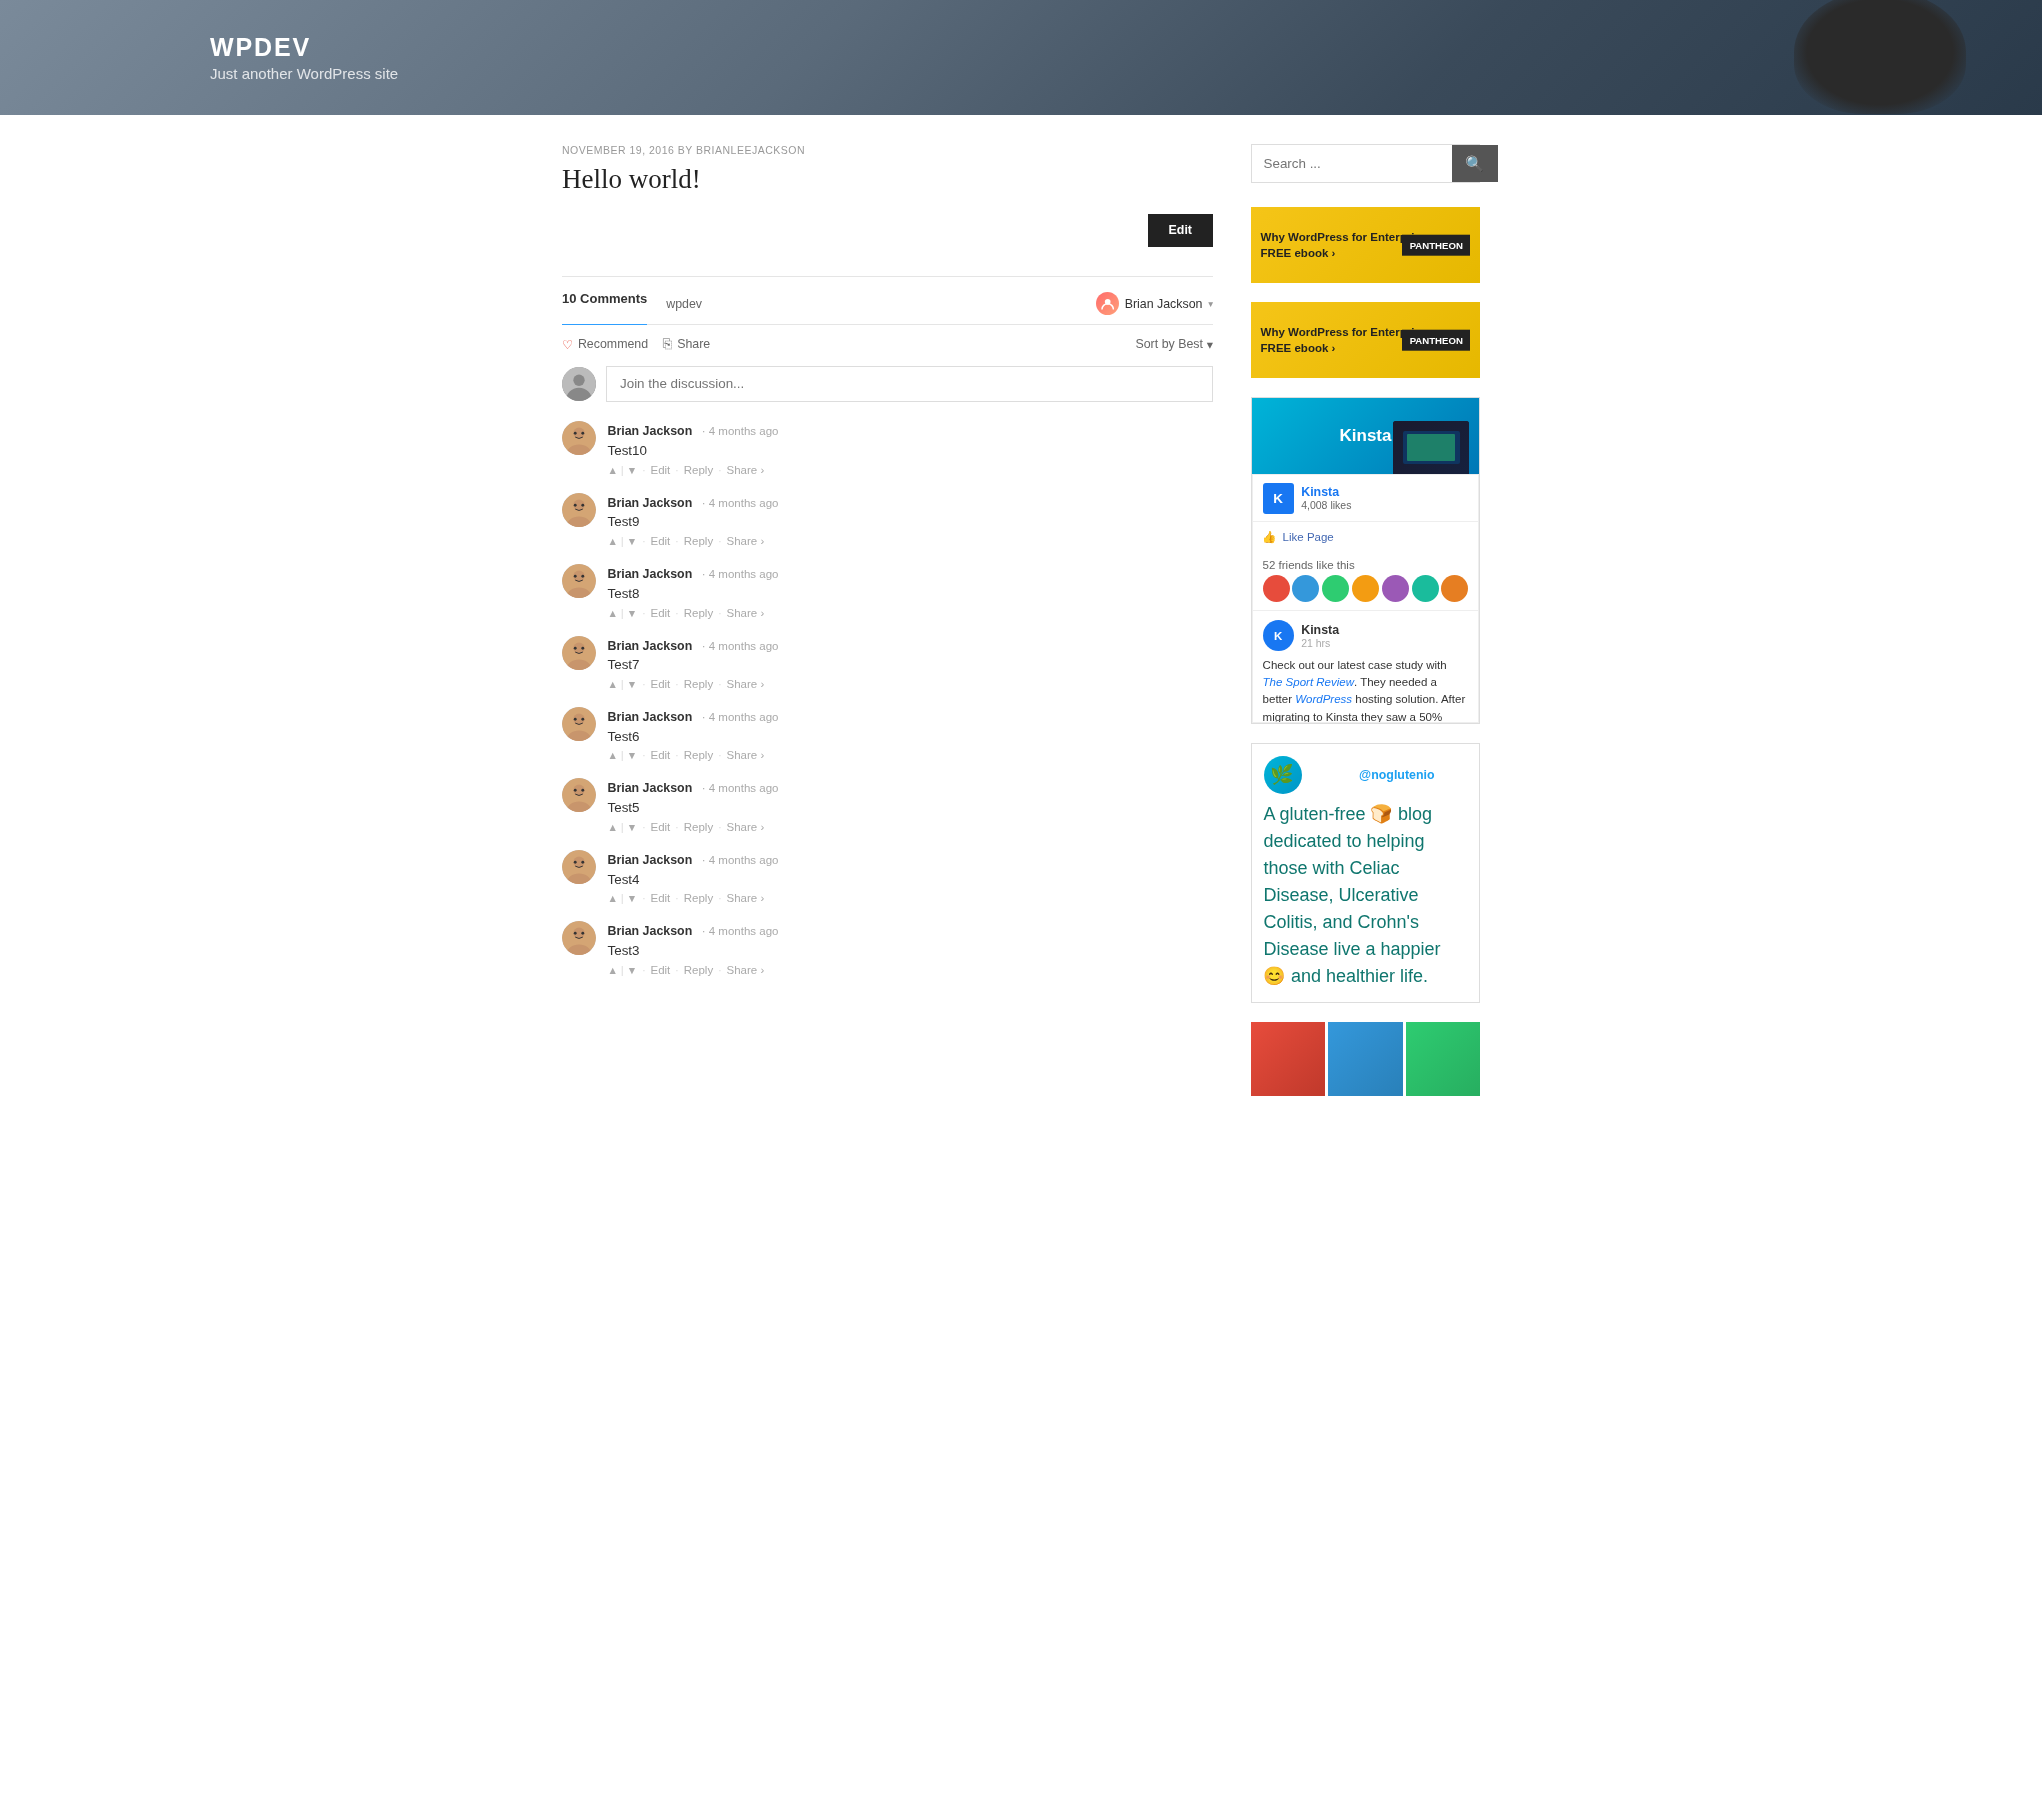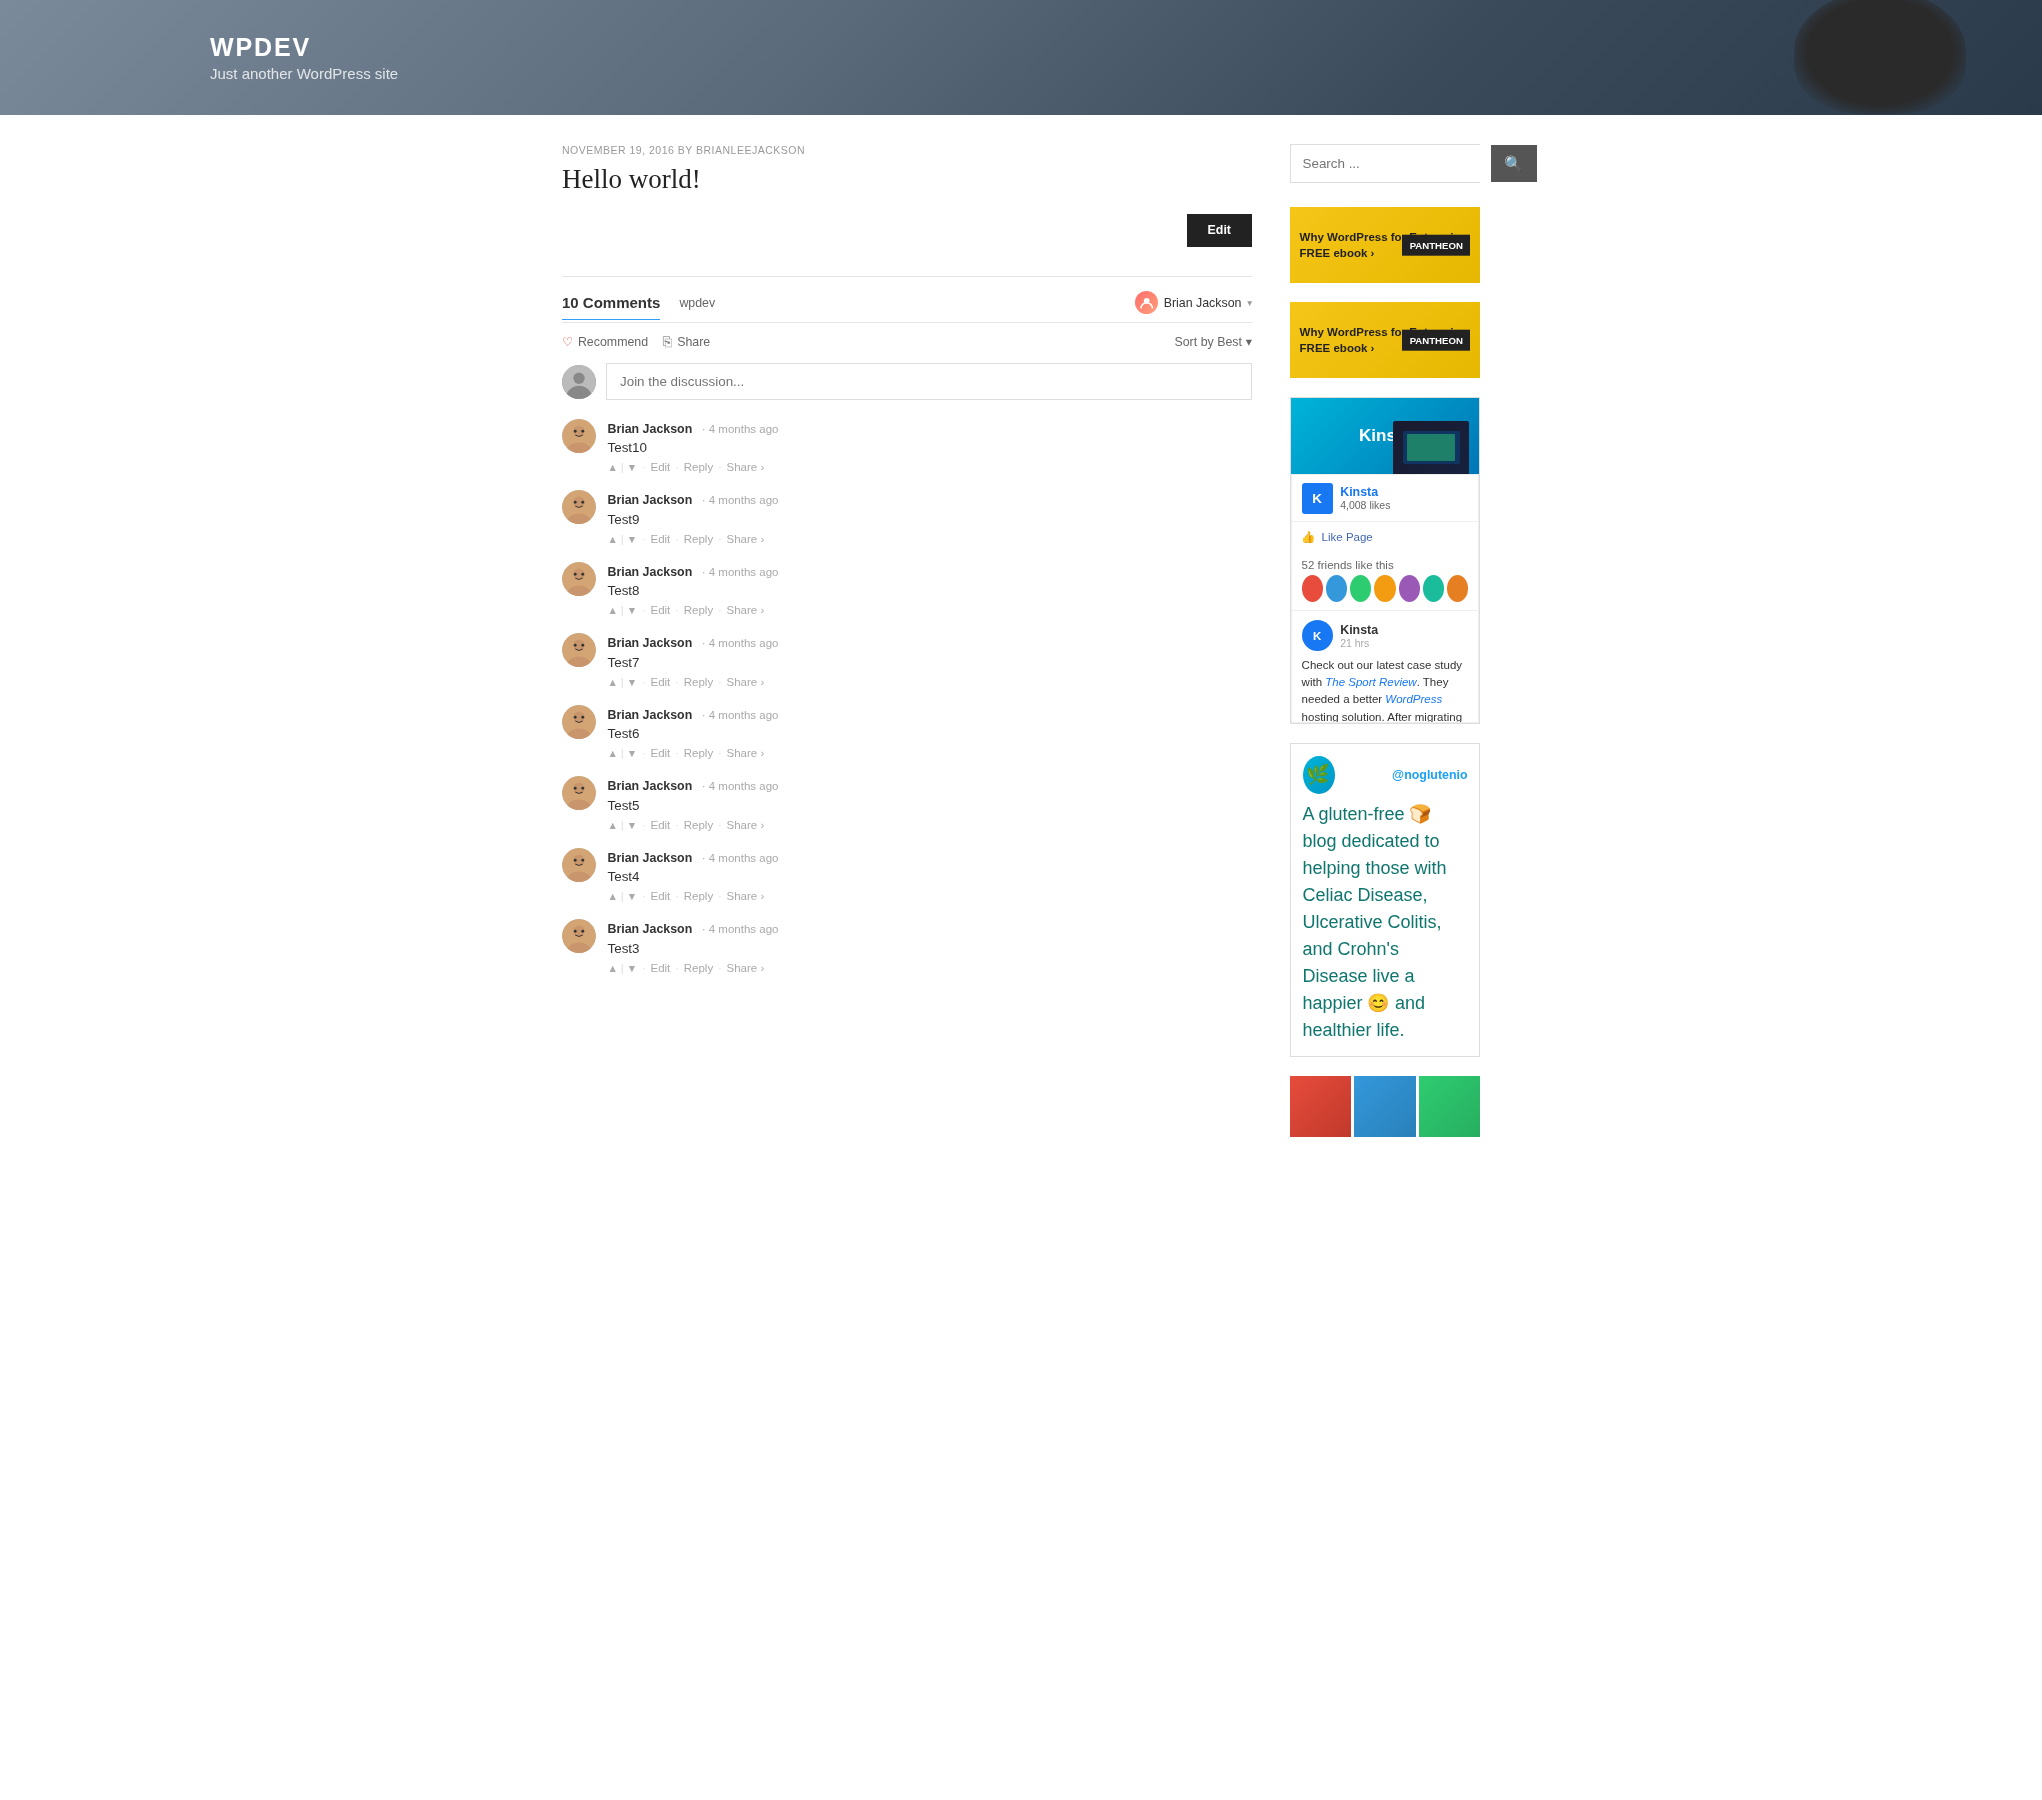--- a/index.html
+++ b/index.html
@@ -30,21 +30,21 @@
 
     
     .main-container {
       max-width: 956px;
       margin: 0 auto;
       padding: 29px 19px;
       display: flex;
       gap: 38px;
     }
     .content-area { flex: 1; min-width: 0; }
-    .sidebar { width: 190px; flex-shrink: 0; }
+    .sidebar { width: 229px; flex-shrink: 0; }
 
     
     .post-meta {
       font-family: Arial, sans-serif;
       font-size: 10.5px;
       color: #999;
       text-transform: uppercase;
       letter-spacing: 0.5px;
       margin-bottom: 7.6px;
     }
@@ -81,25 +81,25 @@
     .comments-header {
       display: flex;
       align-items: center;
       justify-content: space-between;
       margin-bottom: 11.5px;
       padding-bottom: 7.6px;
       border-bottom: 1px solid #e5e5e5;
     }
     .comments-count {
       font-family: Arial, sans-serif;
-      font-size: 15px;
+      font-size: 13px;
       font-weight: 700;
       color: #333;
       border-bottom: 1.9px solid #2e9fff;
-      padding-bottom: 8px;
+      padding-bottom: 18px;
       margin-bottom: -8.6px;
     }
     .comments-site {
       font-family: Arial, sans-serif;
       font-size: 12.4px;
       color: #666;
       margin-left: 19px;
     }
     .comments-user {
       display: flex;

